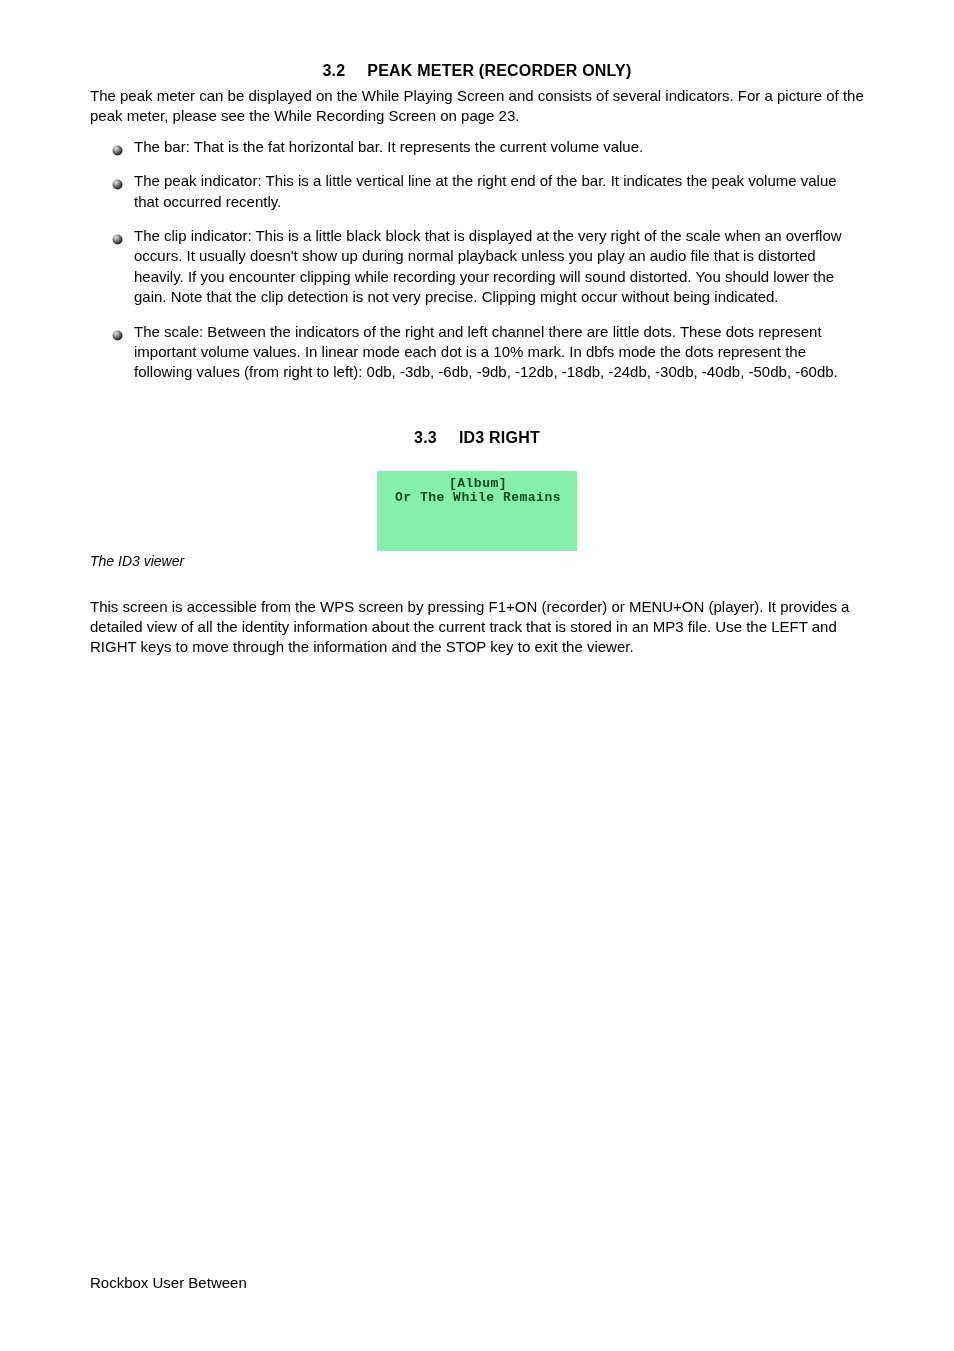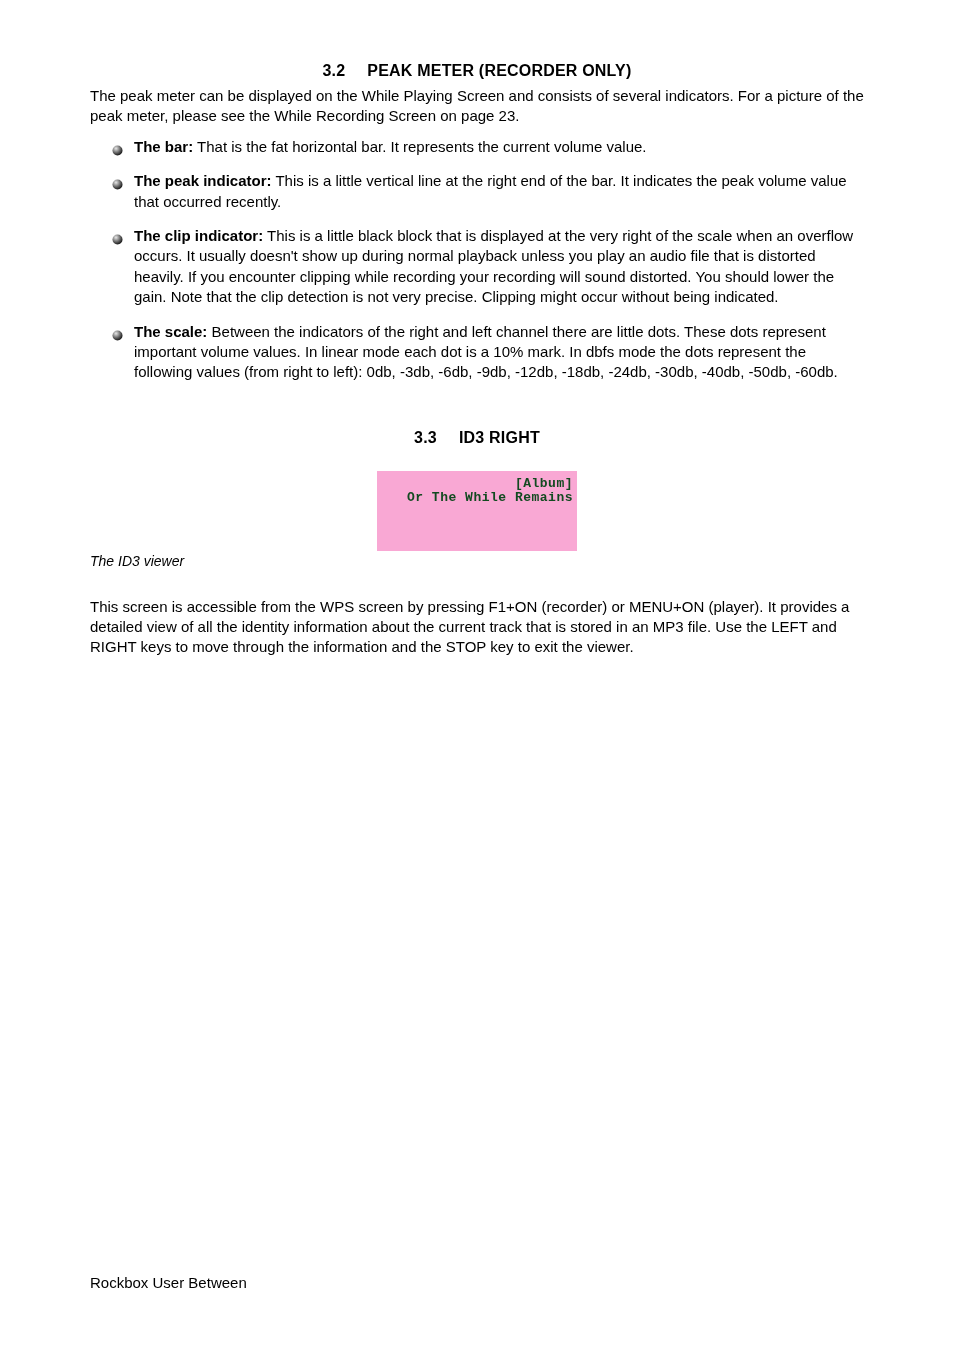--- a/index.html
+++ b/index.html
@@ -46,37 +46,37 @@
   }
   .bullet-icon {
     position: absolute;
     left: 22px;
     top: 4px;
     width: 11px;
     height: 11px;
     display: inline-block;
   }
   .bold {
-    font-weight: bold;
+    font-weight: normal;
   }
   .spacer-32 { height: 32px; }
   .spacer-28 { height: 28px; }
   .spacer-12 { height: 12px; }
 
   .figure-wrap {
     width: 100%;
     text-align: center;
     margin-top: 6px;
   }
   .lcd {
     display: inline-block;
     width: 200px;
     height: 80px;
-    background: #f9a8d4;
-    text-align: right;
+    background: #86efac;
+    text-align: center;
     padding: 6px 4px 0 6px;
     box-sizing: border-box;
     font-family: "Courier New", monospace;
     font-size: 13px;
     font-weight: bold;
     color: #124a20;
     letter-spacing: 0.5px;
     line-height: 1.1;
     vertical-align: top;
   }

